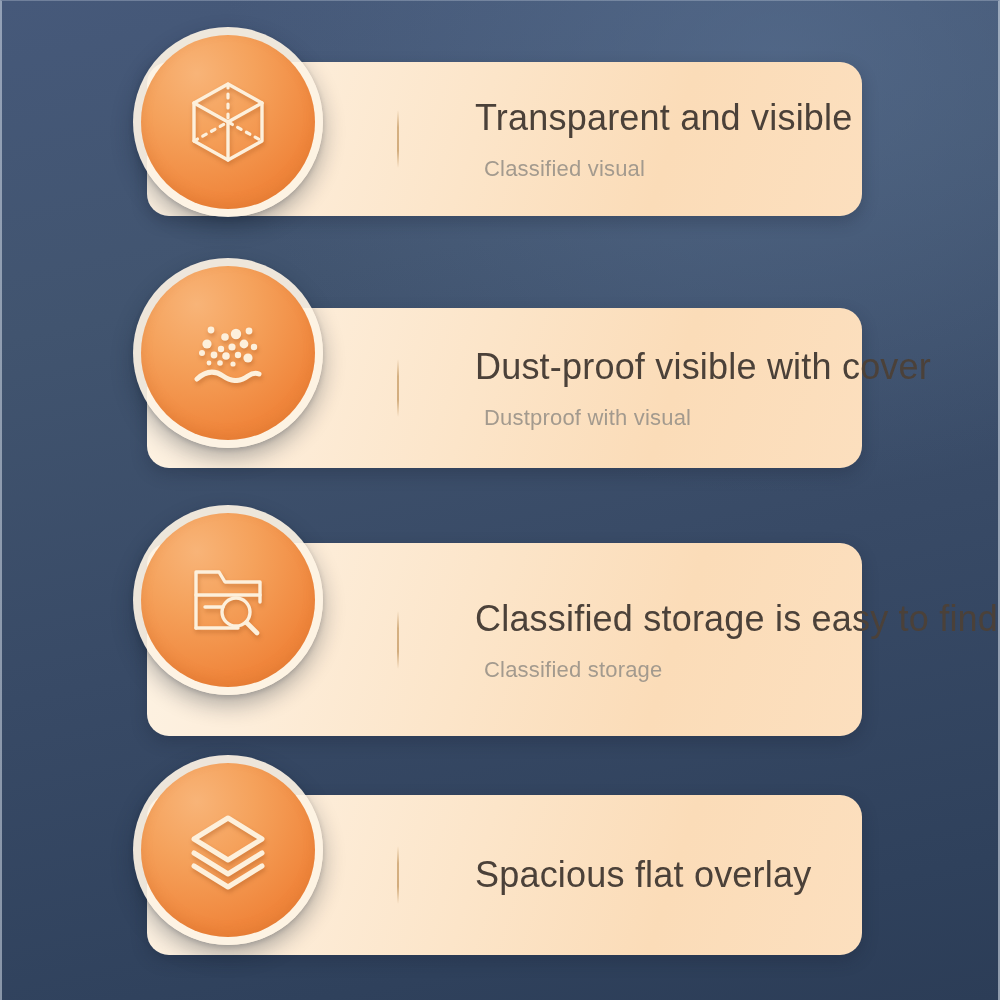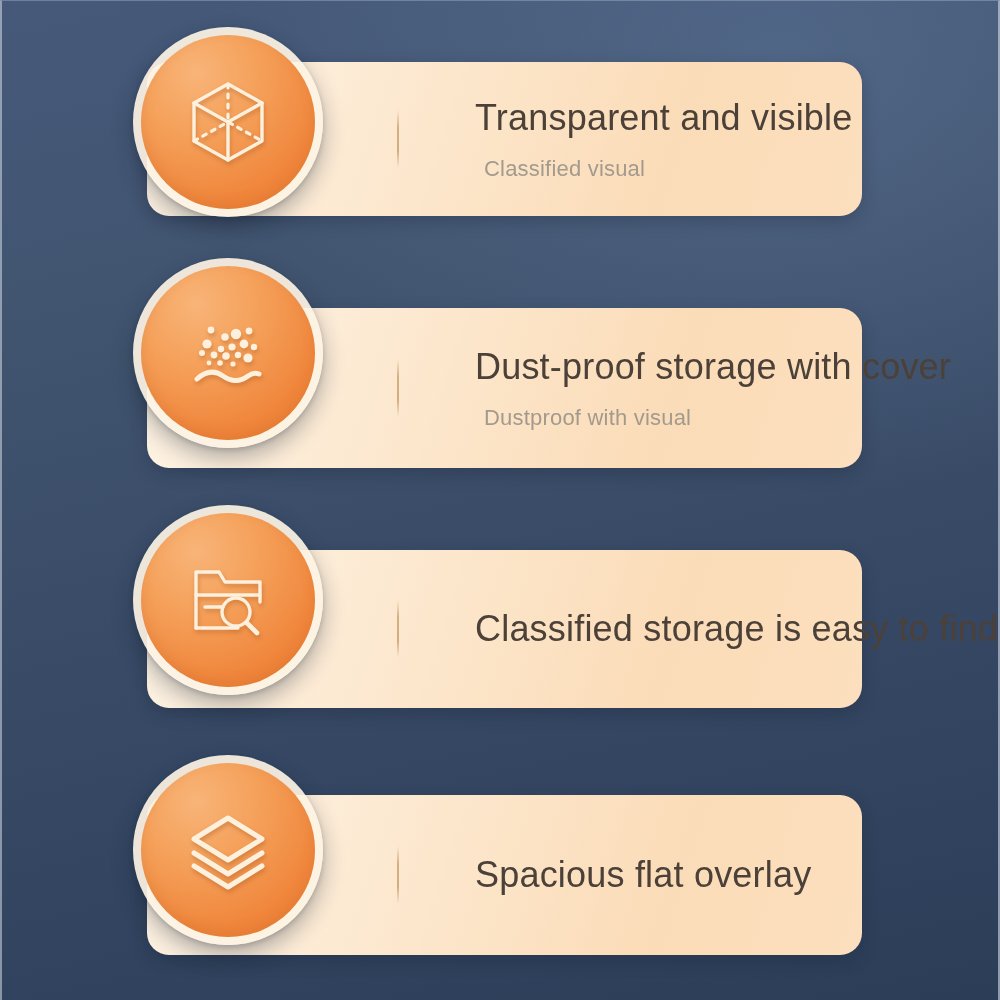--- a/index.html
+++ b/index.html
@@ -171,21 +171,21 @@
         </svg>
       </div>
     </div>
   </div>
 
   <div class="feature-row" style="top:262px;">
     <div class="card" style="top:46px;height:160px;">
       <div class="card-inner">
         <span class="divider"></span>
         <div class="texts">
-          <div class="title">Dust-proof storage with cover</div>
+          <div class="title">Dust-proof visible with cover</div>
           <div class="subtitle">Dustproof with visual</div>
         </div>
       </div>
     </div>
     <div class="badge" style="top:91px;">
       <div class="badge-disc">
         <svg viewBox="0 0 100 100" aria-hidden="true">
           <g class="ico-fill">
             <circle cx="33" cy="27" r="3.4"></circle>
             <circle cx="47" cy="34" r="3.8"></circle>
@@ -205,25 +205,26 @@
             <circle cx="55" cy="61" r="2.6"></circle>
             <circle cx="31" cy="60" r="2.4"></circle>
           </g>
           <path class="ico-stroke" style="stroke-width:5" d="M19 76 Q32 64 45 73 Q58 82 70 73 Q76 69 81 71"></path>
         </svg>
       </div>
     </div>
   </div>
 
   <div class="feature-row" style="top:505px;">
-    <div class="card" style="top:45px;height:158px;">
+    <div class="card" style="top:38px;height:193px;">
       <div class="card-inner">
         <span class="divider"></span>
         <div class="texts">
           <div class="title">Classified storage is easy to find</div>
+          <div class="subtitle">Classified storage</div>
         </div>
       </div>
     </div>
     <div class="badge" style="top:95px;">
       <div class="badge-disc">
         <svg viewBox="0 0 100 100" aria-hidden="true">
 
           <path class="ico-stroke" d="M18 78 L18 22 L41 22 L47 32 L82 32 L82 52"></path>
           <path class="ico-stroke" d="M18 78 L60 78"></path>
 

